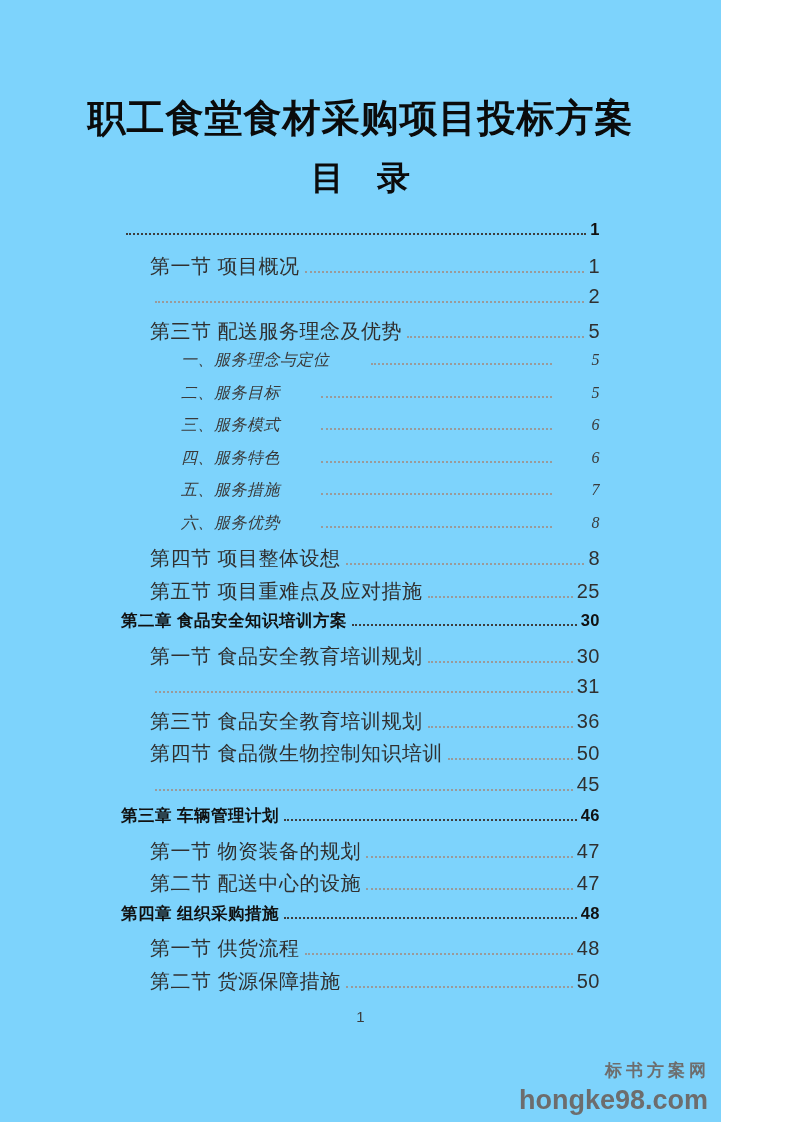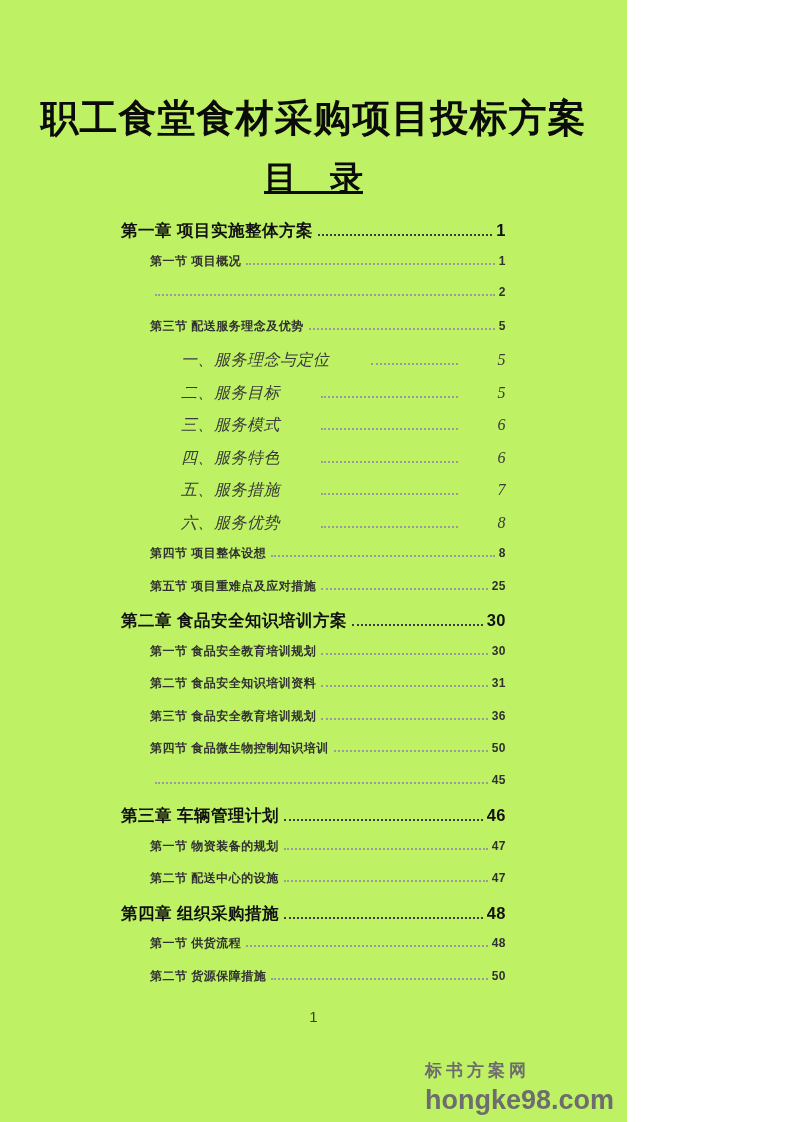--- a/index.html
+++ b/index.html
@@ -1,62 +1,61 @@
 <!DOCTYPE html>
 <html><head>
 <meta charset="utf-8">
 <style>
   html, body { margin: 0; padding: 0; background: #ffffff; }
   .page {
     position: relative;
-    width: 627px;
+    width: 721px;
     height: 1122px;
-    background: #bef264;
+    background: #7dd3fc;
     overflow: hidden;
     font-family: "Liberation Sans", "DejaVu Sans", sans-serif;
     color: #1a1a1a;
   }
   .doc-title {
     margin-top: 92px;
     text-align: center;
     font-size: 38px;
     font-weight: 800;
     letter-spacing: 1px;
     line-height: 52px;
     color: #0b0b0b;
   }
   .toc-heading {
     margin-top: 12px;
     text-align: center;
     font-size: 33px;
     font-weight: 800;
     line-height: 44px;
     color: #0b0b0b;
-    text-decoration: underline;
   }
   .toc-list {
     margin: 20px 121px 0 121px;
   }
   .toc-row {
     display: flex;
     align-items: baseline;
     height: 32.5px;
     letter-spacing: 0.5px;
   }
   .toc-title { white-space: nowrap; }
   .toc-page { white-space: nowrap; }
   .leader {
     flex: 1;
     margin: 0 4px 0 5px;
     border-bottom: 2px dotted #9a9a9a;
     height: 2px;
   }
   .level-1 { font-size: 16.5px; font-weight: bold; color: #111111; }
   .level-1 .leader { border-bottom: 2.5px dotted #3d3d3d; margin-bottom: 1px; }
-  .level-2 { font-size: 12px; font-weight: 700; color: #303030; margin-left: 29px; }
+  .level-2 { font-size: 20px; font-weight: 400; color: #303030; margin-left: 29px; }
   .level-3 {
     font-size: 16px;
     font-style: italic;
     color: #3a3a3a;
     margin-left: 60px;
     font-family: "Liberation Serif", "DejaVu Serif", serif;
     gap: 36px;
   }
   .page-footer {
     position: absolute;
@@ -64,21 +63,21 @@
     right: 0;
     top: 1008px;
     text-align: center;
     font-size: 15px;
     color: #3c3c3c;
   }
   .watermark {
     position: absolute;
     right: 13px;
     top: 1062px;
-    text-align: left;
+    text-align: right;
     color: #6d6d6d;
     line-height: 1;
   }
   .wm-name {
     font-size: 17px;
     font-weight: bold;
     letter-spacing: 4px;
     margin-right: -2px;
   }
   .wm-url {
@@ -92,21 +91,20 @@
 <body>
 
 <div class="page">
 
   <div class="doc-title">职工食堂食材采购项目投标方案</div>
 
   <div class="toc-heading">目　录</div>
 
   <div class="toc-list">
       <div class="toc-row level-1">
-        <span class="toc-title">第一章 项目实施整体方案</span>
         <span class="leader"></span>
         <span class="toc-page">1</span>
       </div>
       <div class="toc-row level-2">
         <span class="toc-title">第一节 项目概况</span>
         <span class="leader"></span>
         <span class="toc-page">1</span>
       </div>
       <div class="toc-row level-2">
         <span class="leader"></span>
@@ -161,21 +159,20 @@
         <span class="toc-title">第二章 食品安全知识培训方案</span>
         <span class="leader"></span>
         <span class="toc-page">30</span>
       </div>
       <div class="toc-row level-2">
         <span class="toc-title">第一节 食品安全教育培训规划</span>
         <span class="leader"></span>
         <span class="toc-page">30</span>
       </div>
       <div class="toc-row level-2">
-        <span class="toc-title">第二节 食品安全知识培训资料</span>
         <span class="leader"></span>
         <span class="toc-page">31</span>
       </div>
       <div class="toc-row level-2">
         <span class="toc-title">第三节 食品安全教育培训规划</span>
         <span class="leader"></span>
         <span class="toc-page">36</span>
       </div>
       <div class="toc-row level-2">
         <span class="toc-title">第四节 食品微生物控制知识培训</span>

